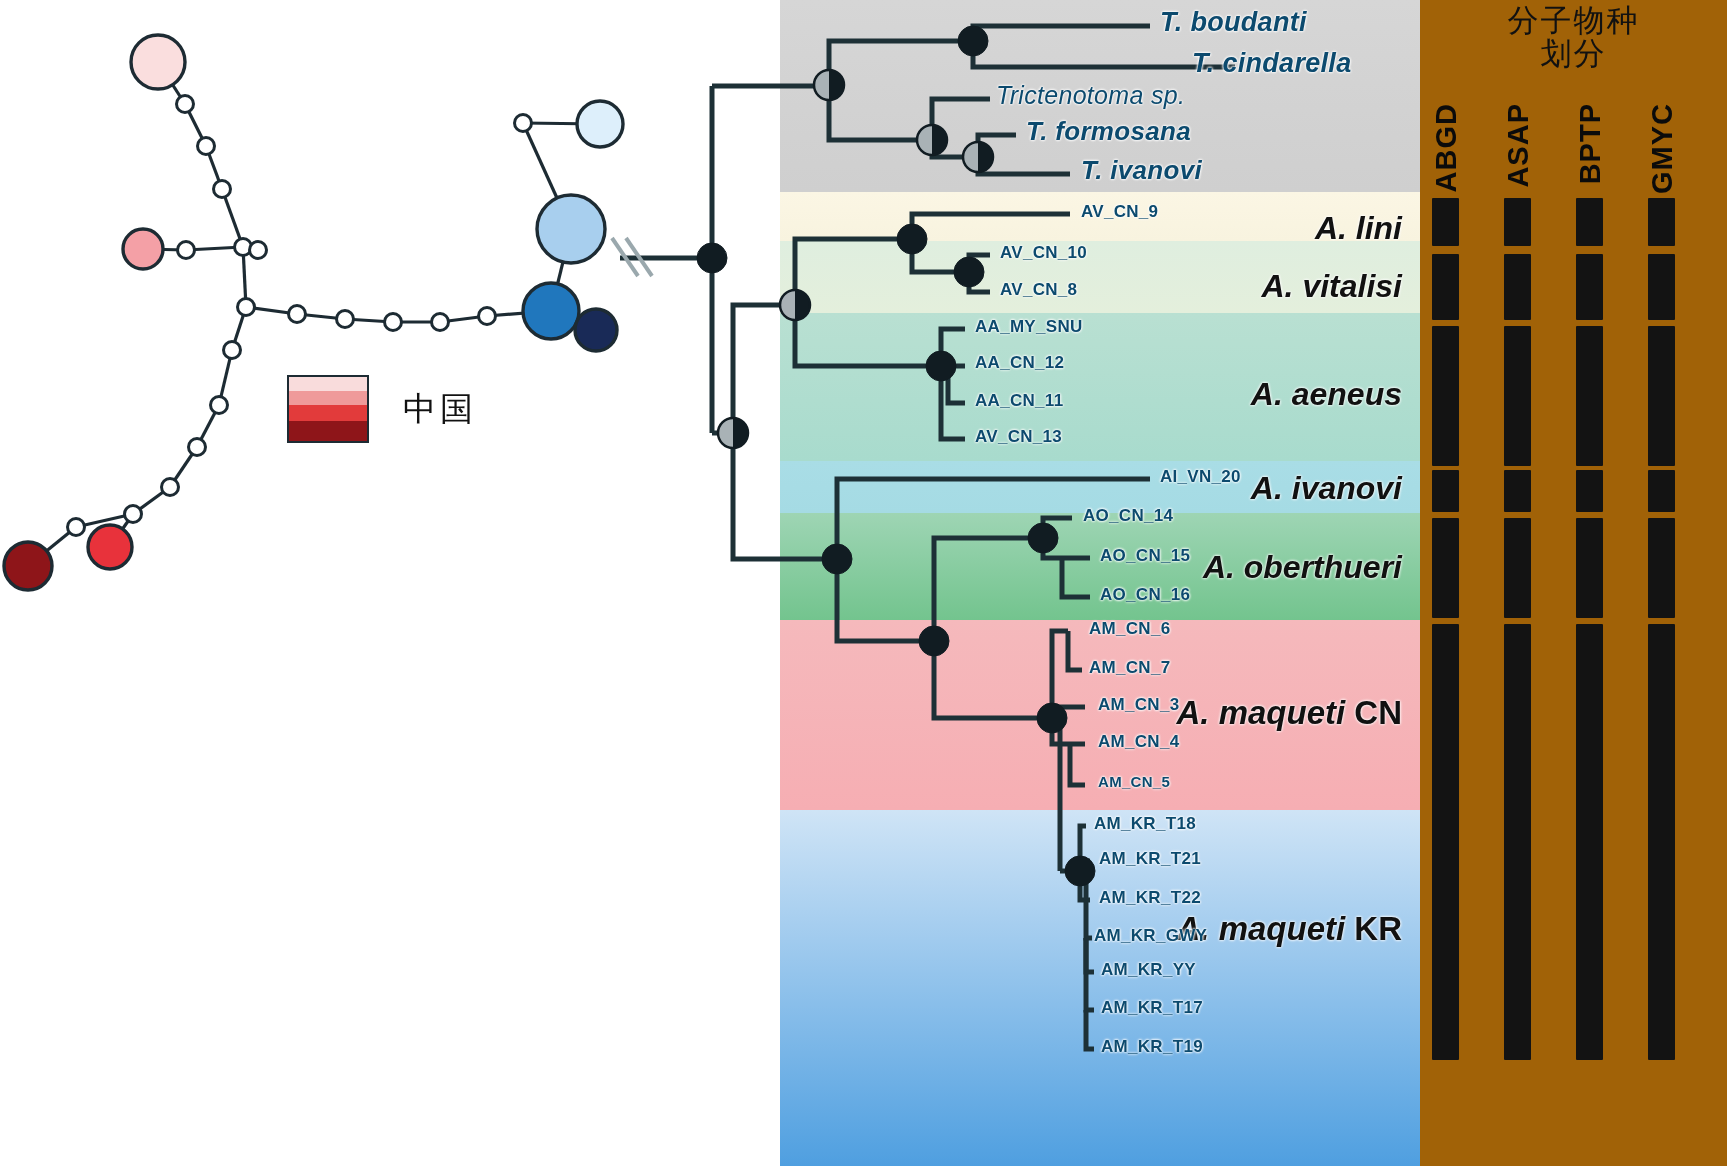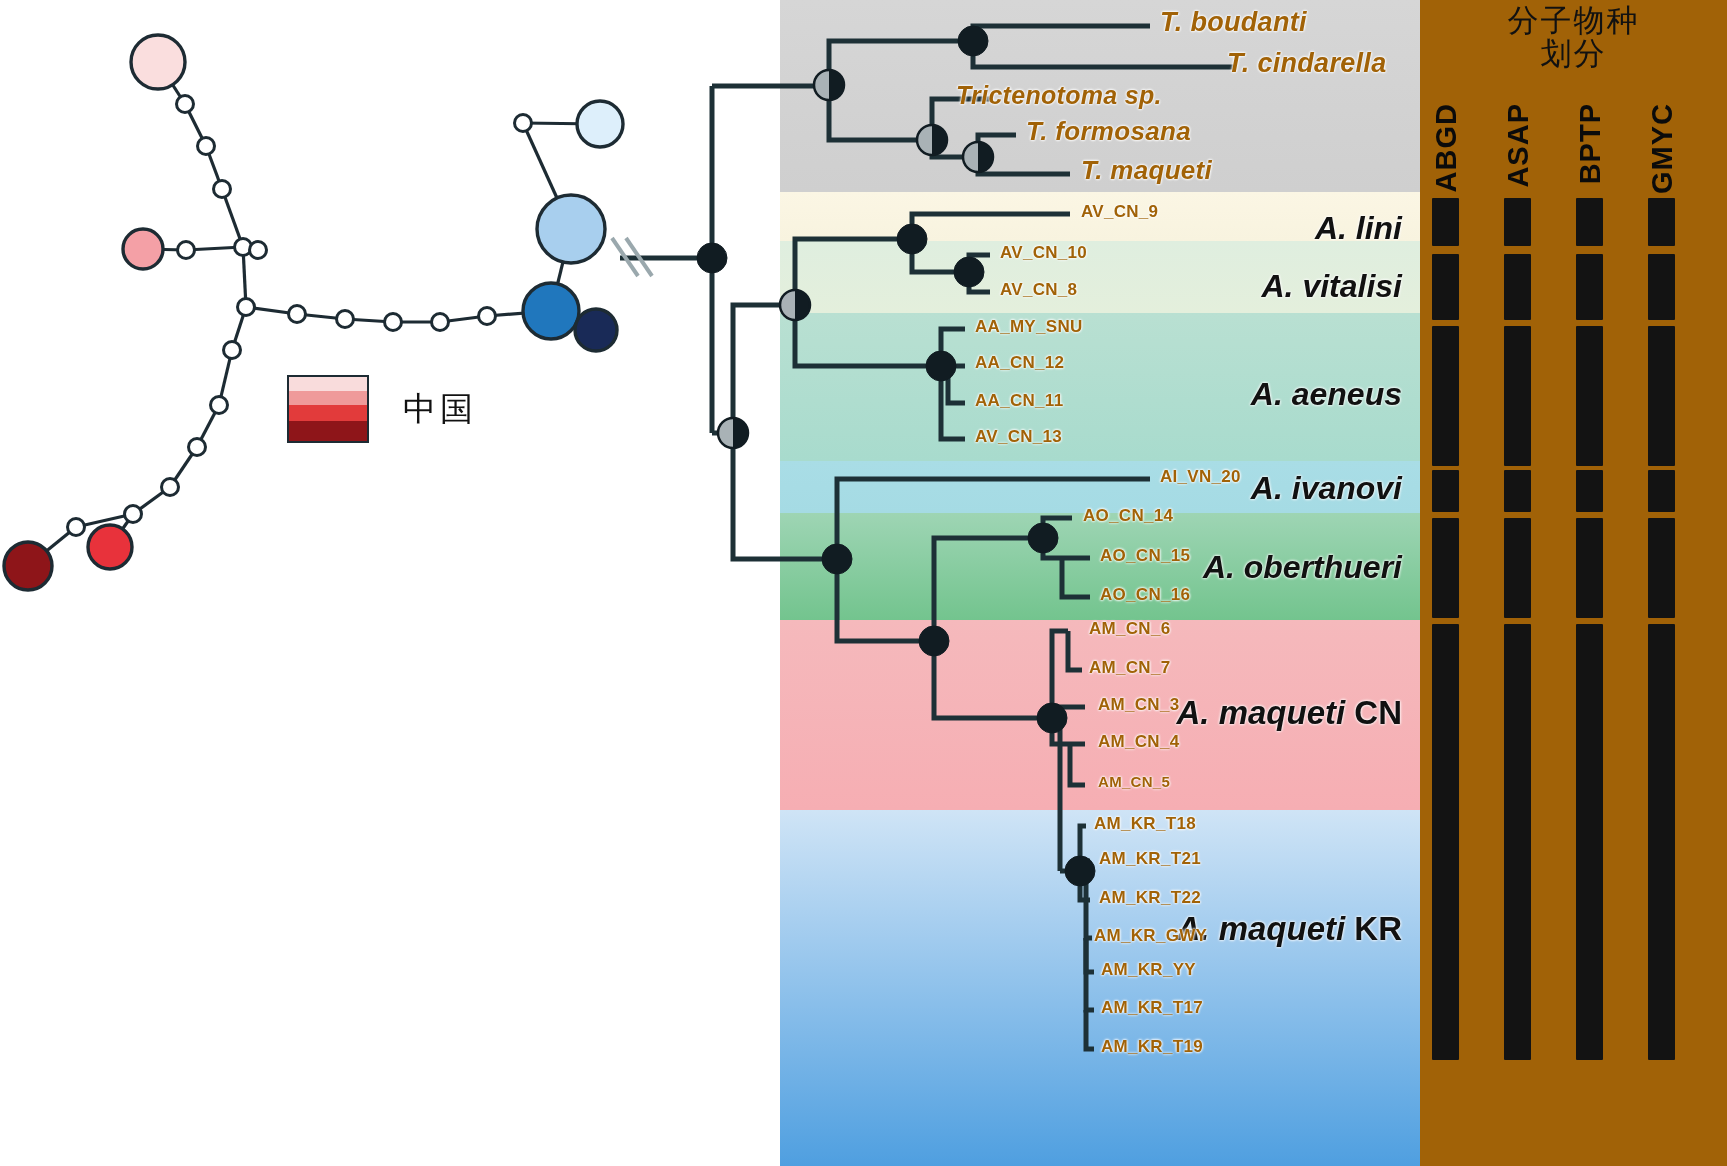--- a/index.html
+++ b/index.html
@@ -30,21 +30,21 @@
 
   
   #bands{position:absolute;left:780px;top:0;width:640px;height:1166px;}
   .band{position:absolute;left:0;width:640px;}
   .band-name{position:absolute;right:18px;font-style:italic;font-weight:bold;
         color:#111;white-space:nowrap;text-shadow:0 0 3px #fff,0 0 3px #fff;}
   .band-name .reg{font-style:normal;}
 
   #treelayer{position:absolute;left:0;top:0;width:1420px;height:1166px;}
 
-  .tip-label{position:absolute;font-weight:bold;color:#a16207;
+  .tip-label{position:absolute;font-weight:bold;color:#0c4a6e;
         white-space:nowrap;letter-spacing:.3px;
         text-shadow:0 0 3px #fff,0 0 3px #fff,0 0 2px #fff;}
 
   
   #delim{position:absolute;left:1420px;top:0;width:307px;height:1166px;
         background:#a16207;}
   #delim-title{position:absolute;top:4px;left:0;width:307px;text-align:center;
         font-family:"DejaVu Sans",sans-serif;font-size:31px;color:#111;
         line-height:1.08;letter-spacing:2px;}
   .col-head{position:absolute;font-weight:bold;font-size:29px;color:#0b0b0b;
@@ -238,24 +238,24 @@
         <circle cx="837" cy="559" r="15" fill="#111c22" stroke="#111c22" stroke-width="1"></circle>
         <circle cx="1043" cy="538" r="15" fill="#111c22" stroke="#111c22" stroke-width="1"></circle>
         <circle cx="934" cy="641" r="15" fill="#111c22" stroke="#111c22" stroke-width="1"></circle>
         <circle cx="1052" cy="718" r="15" fill="#111c22" stroke="#111c22" stroke-width="1"></circle>
         <circle cx="1080" cy="871" r="15" fill="#111c22" stroke="#111c22" stroke-width="1"></circle>
       </g>
   </svg>
 
   <div id="tiplabels">
       <div class="tip-label" style="left: 1160px; top: 7px; font-size: 27px; font-style: italic; font-weight: bold;">T. boudanti</div>
-      <div class="tip-label" style="left: 1227px; top: 48px; font-size: 27px; font-style: italic; font-weight: bold;">T. cindarella</div>
-      <div class="tip-label" style="left: 956px; top: 81px; font-size: 25px; font-style: italic; font-weight: bold;">Trictenotoma sp.</div>
+      <div class="tip-label" style="left: 1192px; top: 48px; font-size: 27px; font-style: italic; font-weight: bold;">T. cindarella</div>
+      <div class="tip-label" style="left: 996px; top: 81px; font-size: 25px; font-style: italic; font-weight: normal;">Trictenotoma sp.</div>
       <div class="tip-label" style="left: 1026px; top: 116px; font-size: 26px; font-style: italic; font-weight: bold;">T. formosana</div>
-      <div class="tip-label" style="left: 1081px; top: 155px; font-size: 26px; font-style: italic; font-weight: bold;">T. maqueti</div>
+      <div class="tip-label" style="left: 1081px; top: 155px; font-size: 26px; font-style: italic; font-weight: bold;">T. ivanovi</div>
       <div class="tip-label" style="left: 1081px; top: 202px; font-size: 17px;">AV_CN_9</div>
       <div class="tip-label" style="left: 1000px; top: 243px; font-size: 17px;">AV_CN_10</div>
       <div class="tip-label" style="left: 1000px; top: 280px; font-size: 17px;">AV_CN_8</div>
       <div class="tip-label" style="left: 975px; top: 317px; font-size: 17px;">AA_MY_SNU</div>
       <div class="tip-label" style="left: 975px; top: 353px; font-size: 17px;">AA_CN_12</div>
       <div class="tip-label" style="left: 975px; top: 391px; font-size: 17px;">AA_CN_11</div>
       <div class="tip-label" style="left: 975px; top: 427px; font-size: 17px;">AV_CN_13</div>
       <div class="tip-label" style="left: 1160px; top: 467px; font-size: 17px;">AI_VN_20</div>
       <div class="tip-label" style="left: 1083px; top: 506px; font-size: 17px;">AO_CN_14</div>
       <div class="tip-label" style="left: 1100px; top: 546px; font-size: 17px;">AO_CN_15</div>

